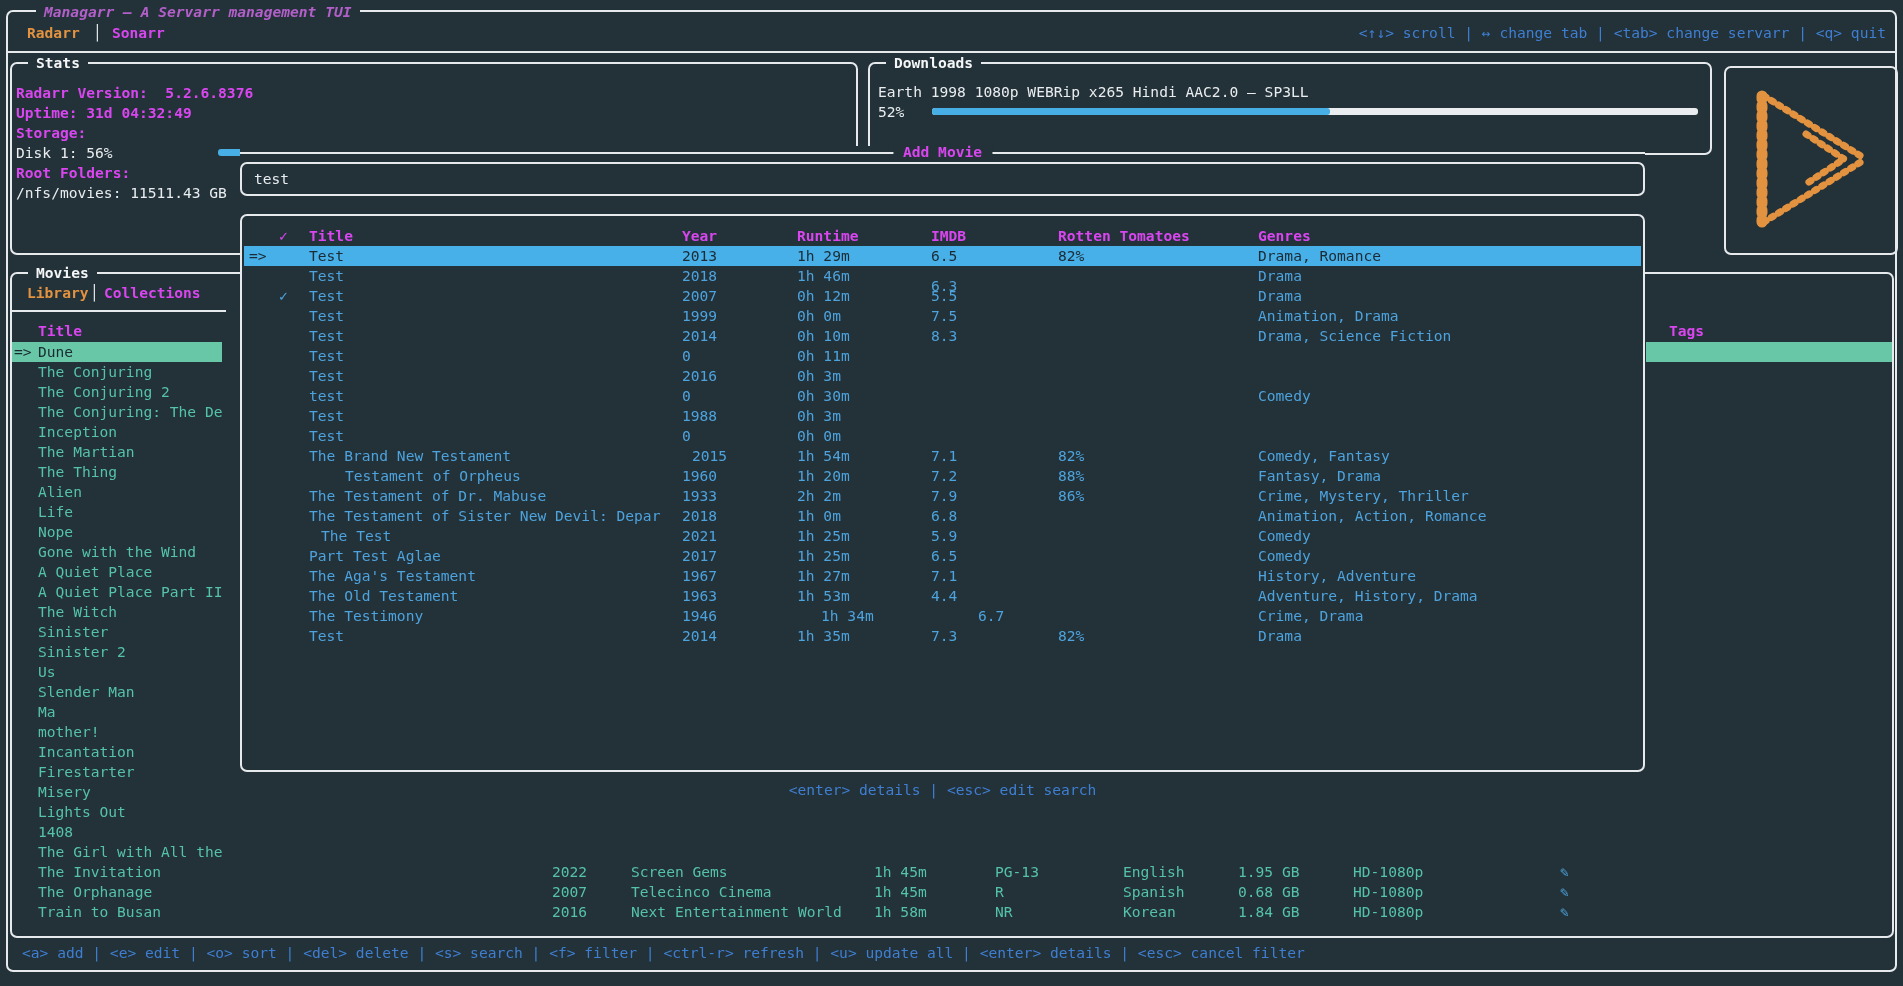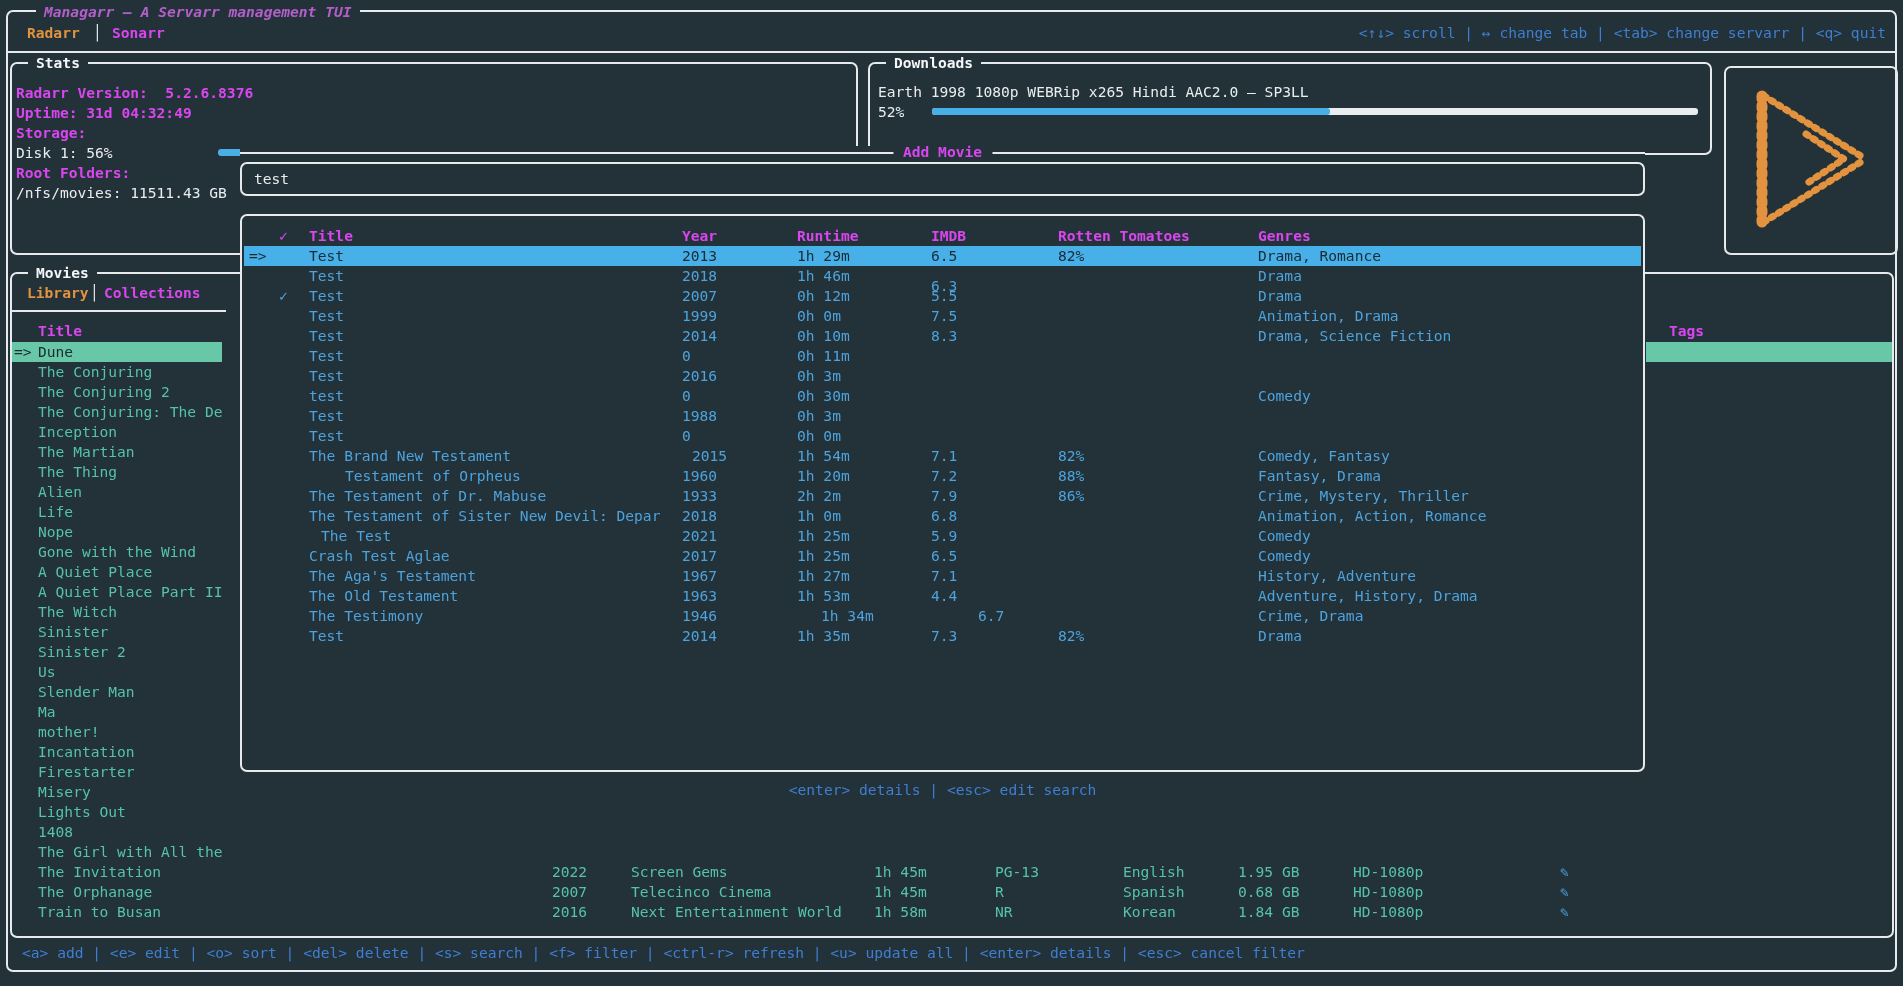--- a/index.html
+++ b/index.html
@@ -332,21 +332,21 @@
         </div>
         <div style="position: absolute; left: 2px; top: 310px; width: 1397px; height: 20px;">
           <div class="txt rowblue" style="left: 65px; top: 0px; margin-left: 12px;">The Test</div>
           <div class="txt rowblue" style="left: 438px; top: 0px;">2021</div>
           <div class="txt rowblue" style="left: 553px; top: 0px;">1h 25m</div>
           <div class="txt rowblue" style="left: 687px; top: 0px;">5.9</div>
           <div class="txt rowblue" style="left: 814px; top: 0px;"></div>
           <div class="txt rowblue" style="left: 1014px; top: 0px;">Comedy</div>
         </div>
         <div style="position: absolute; left: 2px; top: 330px; width: 1397px; height: 20px;">
-          <div class="txt rowblue" style="left: 65px; top: 0px;">Crash Test Aglae</div>
+          <div class="txt rowblue" style="left: 65px; top: 0px;">Part Test Aglae</div>
           <div class="txt rowblue" style="left: 438px; top: 0px;">2017</div>
           <div class="txt rowblue" style="left: 553px; top: 0px;">1h 25m</div>
           <div class="txt rowblue" style="left: 687px; top: 0px;">6.5</div>
           <div class="txt rowblue" style="left: 814px; top: 0px;"></div>
           <div class="txt rowblue" style="left: 1014px; top: 0px;">Comedy</div>
         </div>
         <div style="position: absolute; left: 2px; top: 350px; width: 1397px; height: 20px;">
           <div class="txt rowblue" style="left: 65px; top: 0px;">The Aga's Testament</div>
           <div class="txt rowblue" style="left: 438px; top: 0px;">1967</div>
           <div class="txt rowblue" style="left: 553px; top: 0px;">1h 27m</div>

